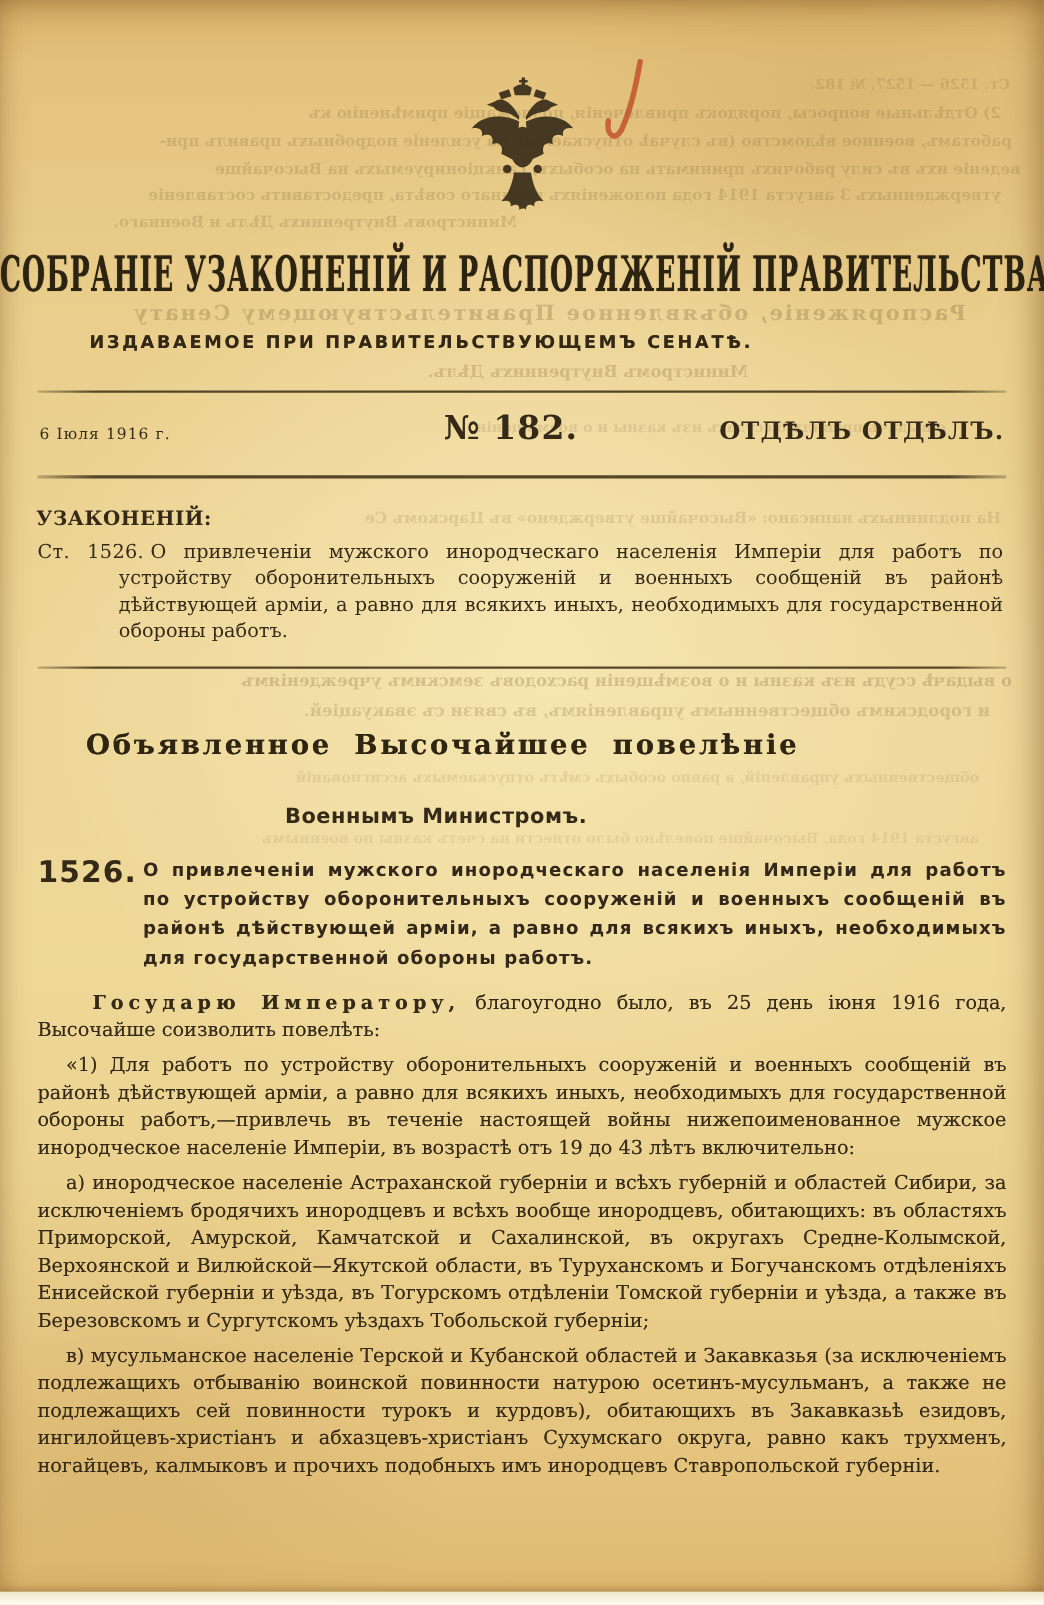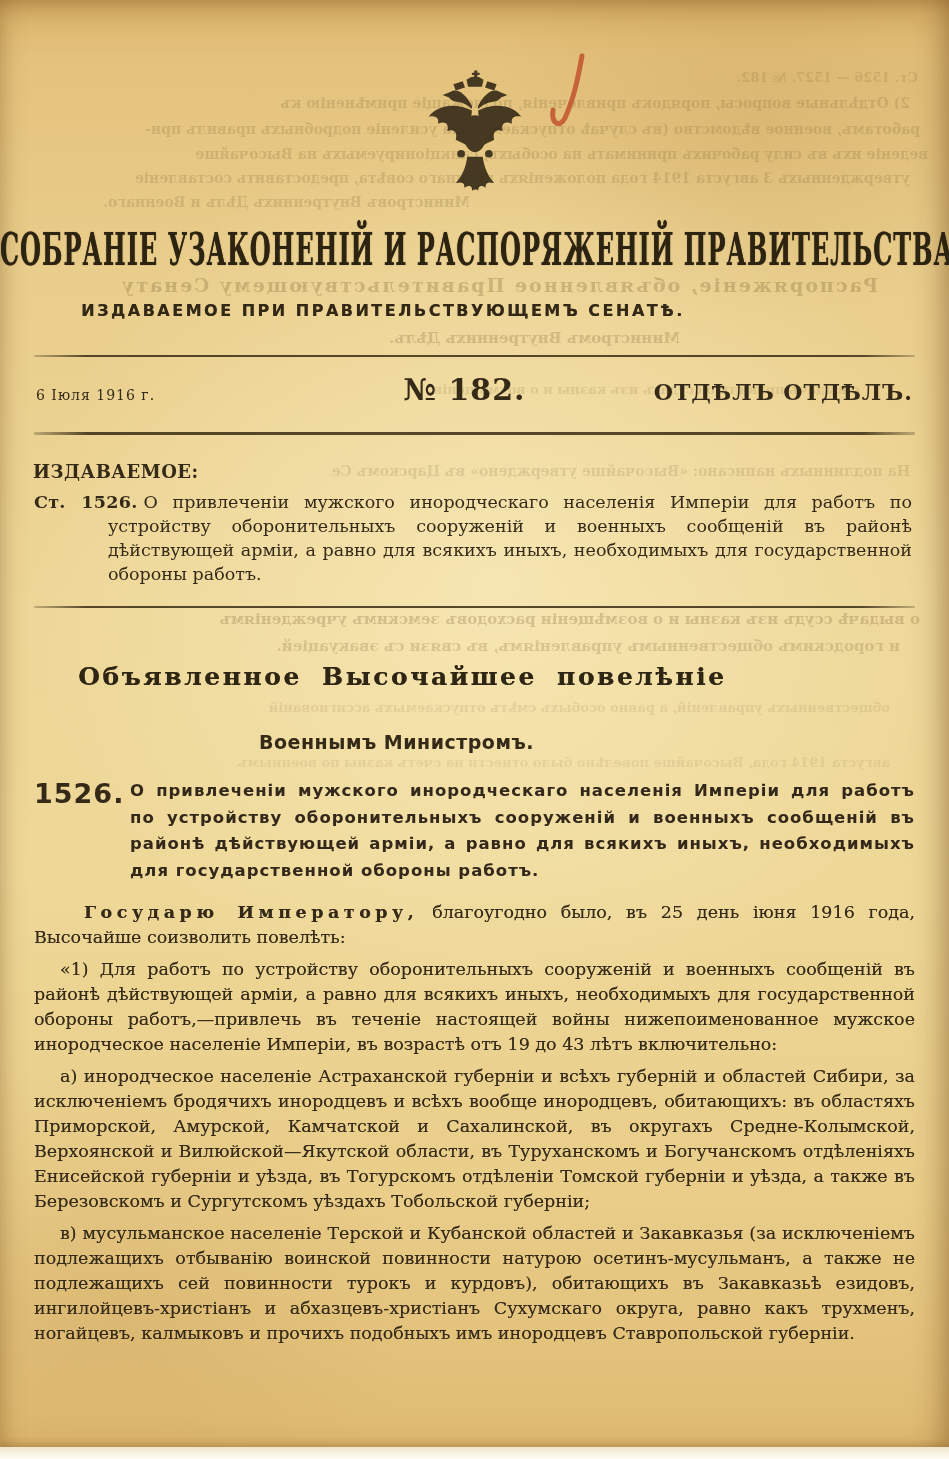--- a/index.html
+++ b/index.html
@@ -62,21 +62,21 @@
   .date{font-size:14px;letter-spacing:1px;}
   .issue-no{font-size:30px;font-weight:bold;letter-spacing:1px;margin-left:120px;}
   .section-name{font-size:22px;font-weight:bold;letter-spacing:1px;}
   
   .toc-heading{top:461px;left:33px;font-size:18px;font-weight:bold;letter-spacing:.5px;}
   .toc{left:34px;width:878px;}
   .toc1{top:490px;}
   .toc2{top:562px;padding-left:26px;width:852px;}
   .toc-item{font-size:17.5px;line-height:24px;text-align:justify;
     padding-left:74px;text-indent:-74px;}
-  .toc-label{font-weight:bold;letter-spacing:.3px;padding-right:6px;}
+  .toc-label{font-weight:normal;letter-spacing:.3px;padding-right:6px;}
   
   .decree-heading{
     top:662px;left:0;width:805px;text-align:center;
     font-size:25px;letter-spacing:2.5px;word-spacing:9px;font-weight:bold;
     color:#2f2513;text-shadow:0 0 .6px rgba(47,37,19,.7);
   }
   .decree-subheading{
     top:731px;left:0;width:793px;text-align:center;
     font-family:"DejaVu Sans","Liberation Sans",sans-serif;
     font-size:19px;font-weight:bold;letter-spacing:.5px;
@@ -171,21 +171,21 @@
   <div class="abs rule rule1"></div>
 
   <div class="abs dateline">
     <span class="date">6 Іюля 1916 г.</span>
     <span class="issue-no">№ 182.</span>
     <span class="section-name">ОТДѢЛЪ ОТДѢЛЪ.</span>
   </div>
 
   <div class="abs rule rule2"></div>
 
-  <div class="abs toc-heading">ИЗДАВАЕМОЕ:</div>
+  <div class="abs toc-heading">УЗАКОНЕНІЙ:</div>
 
   <div class="abs toc toc1">
     <div class="toc-item">
       <span class="toc-label">Ст. 1526.</span><span>О привлеченіи мужского инородческаго населенія Имперіи для работъ по устройству оборонительныхъ сооруженій и военныхъ сообщеній въ районѣ дѣйствующей арміи, а равно для всякихъ иныхъ, необходимыхъ для государственной обороны работъ.</span>
     </div>
   </div>
 
   <div class="abs rule rule3"></div>
 
   <div class="abs decree-heading">Объявленное Высочайшее повелѣніе</div>

